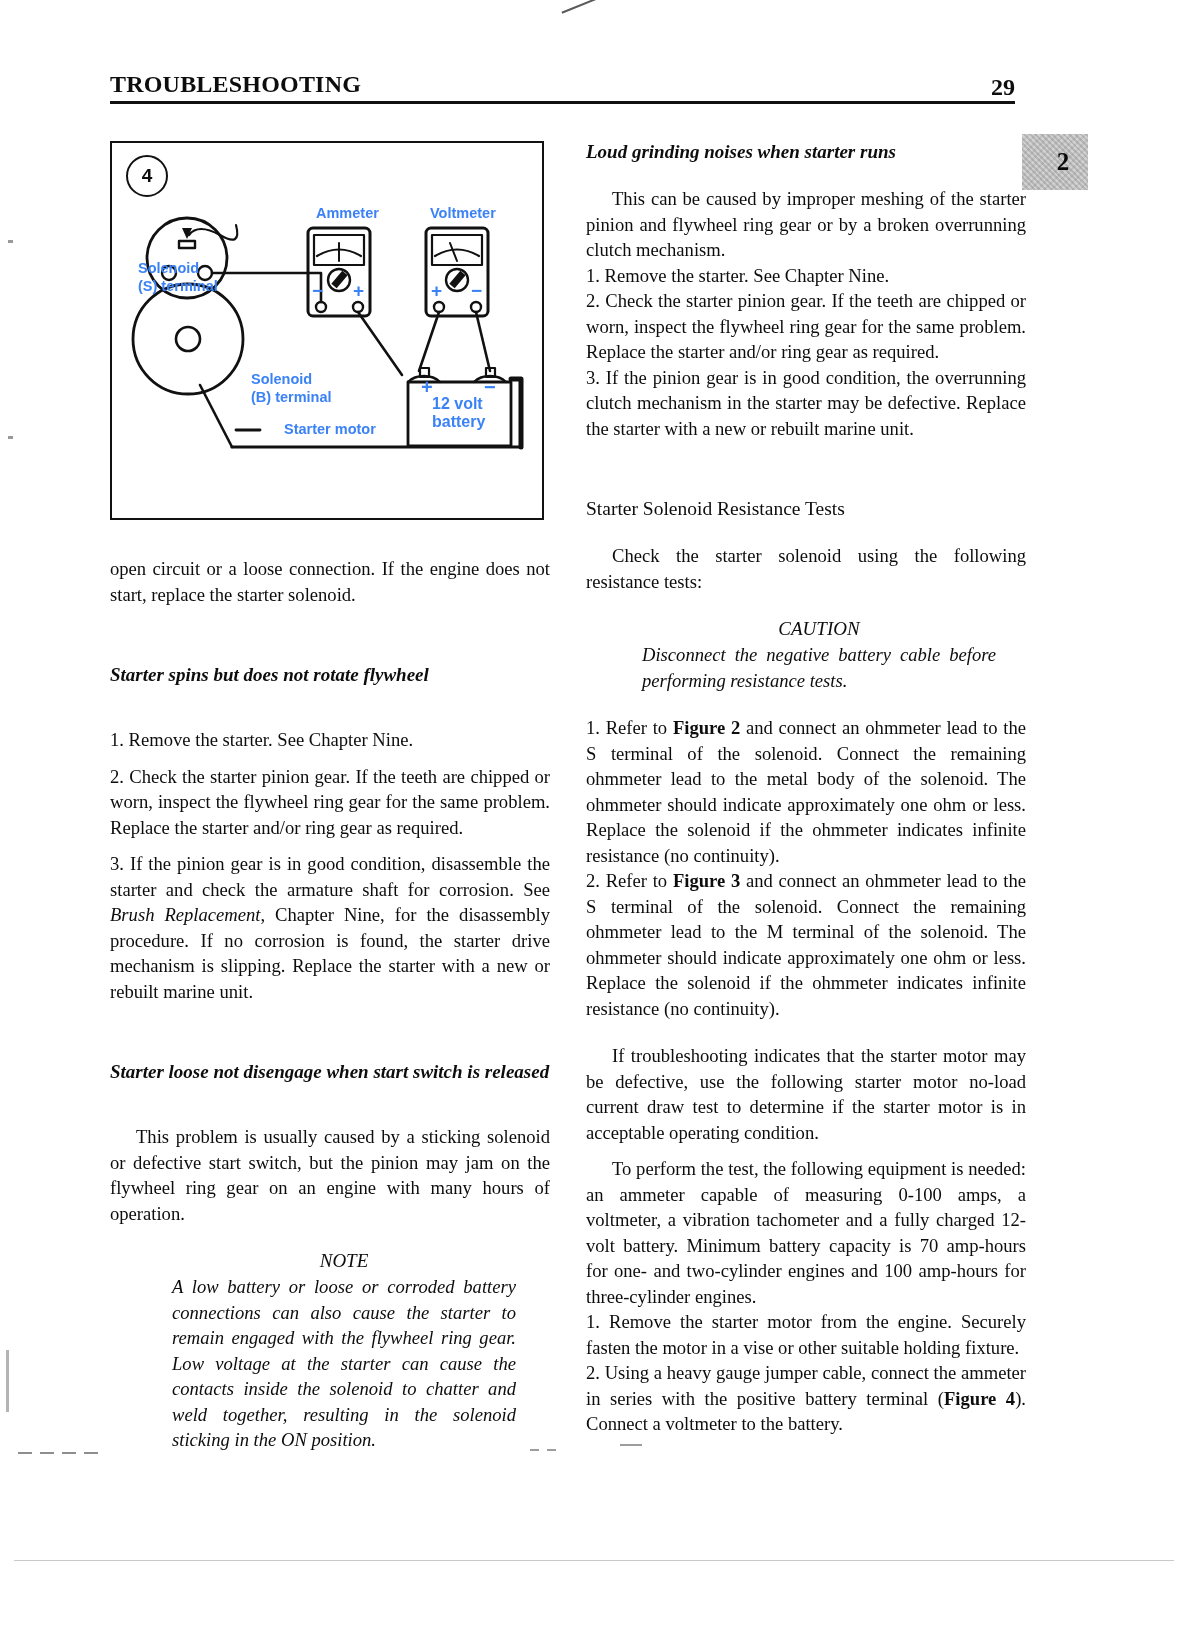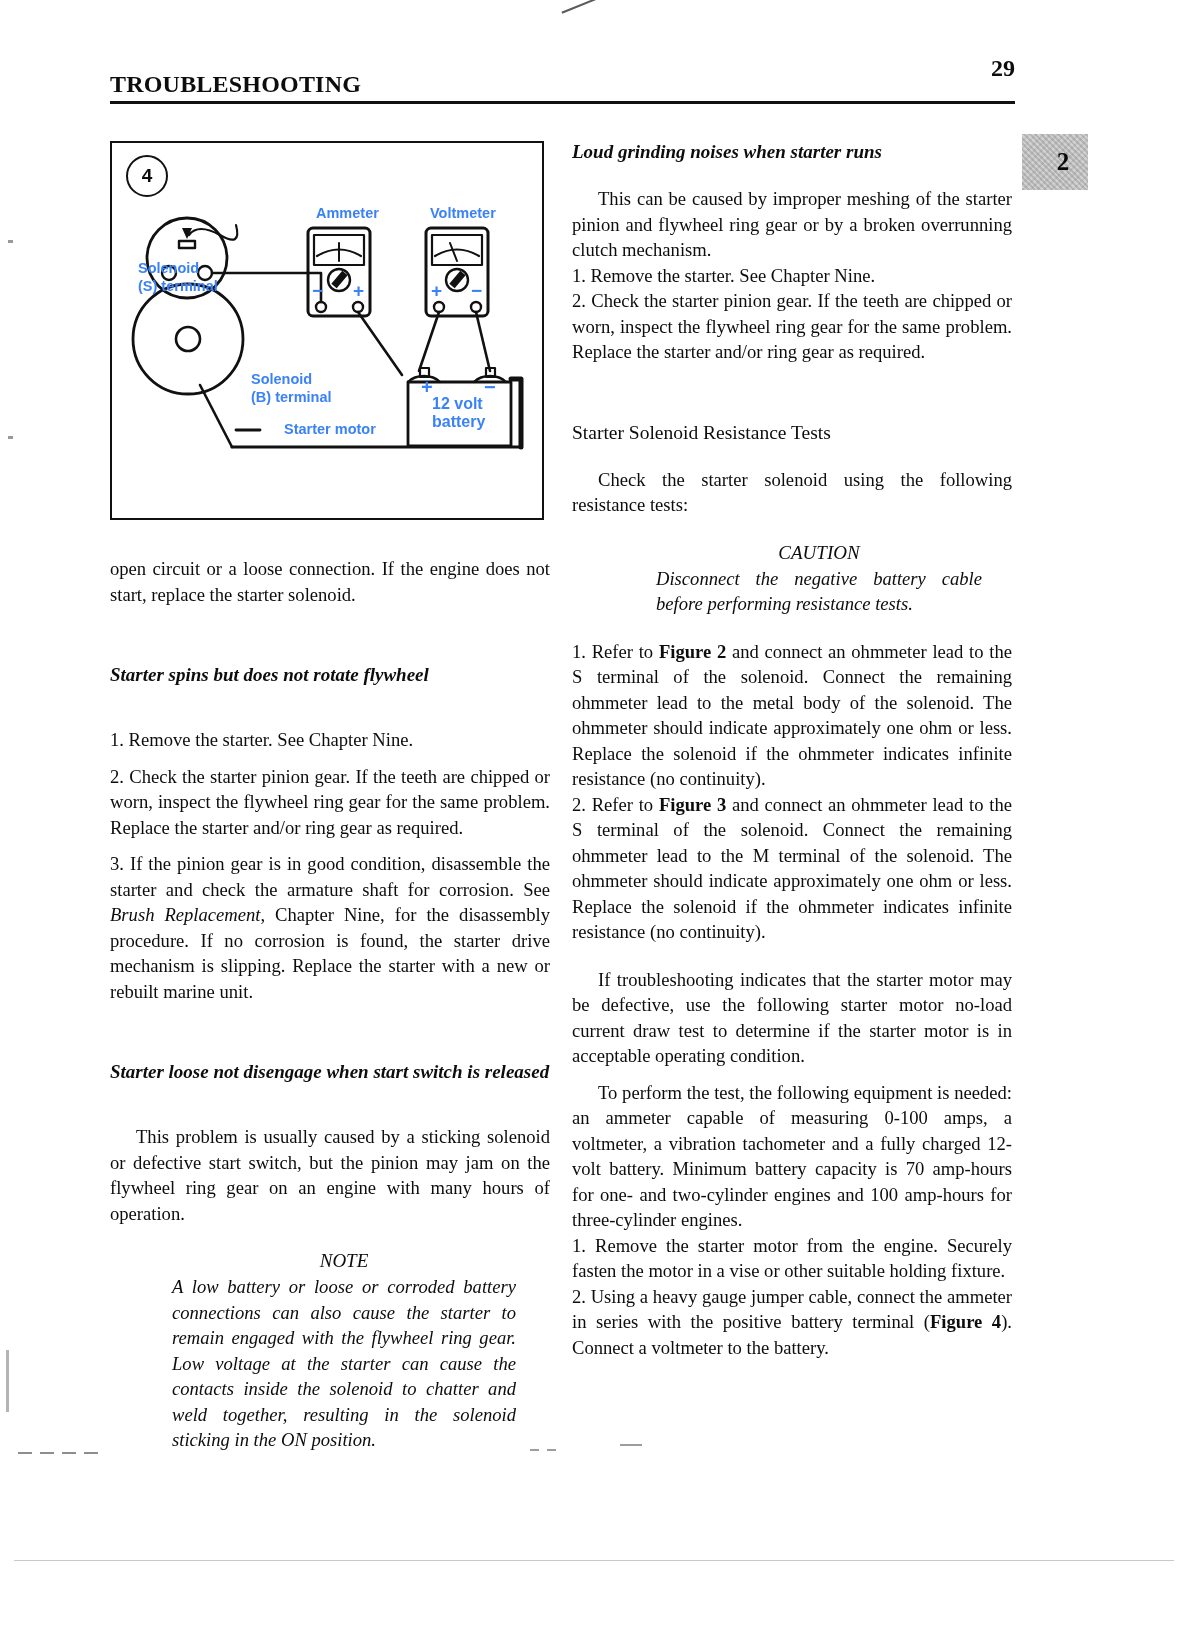--- a/index.html
+++ b/index.html
@@ -61,21 +61,21 @@
     bottom: 6px;
     font-weight: bold;
     font-size: 24px;
     letter-spacing: 0.2px;
     font-family: "Liberation Serif", "DejaVu Serif", serif;
     white-space: nowrap;
   }
   .page-header .folio {
     position: absolute;
     right: 0;
-    bottom: 22px;
+    bottom: 3px;
     font-weight: bold;
     font-size: 24px;
   }
   .page-header .rule {
     position: absolute;
     left: 0;
     right: 0;
     bottom: 0;
     height: 3px;
     background: #111;
@@ -102,21 +102,21 @@
     color: #0b0b0b;
     margin-left: 16px;
   }
 
   
   .col {
     position: absolute;
     width: 440px;
   }
   .col-left { left: 110px; top: 140px; }
-  .col-right { left: 572px; top: 140px; }
+  .col-right { left: 586px; top: 140px; }
 
   p, .txt {
     margin: 0;
     font-size: 18.6px;
     line-height: 25.5px;
     text-align: justify;
     text-justify: inter-word;
     hyphens: none;
   }
   .indent { text-indent: 26px; }
@@ -137,21 +137,21 @@
     font-size: 19.5px;
     line-height: 24px;
     text-align: left;
   }
   .list-item {
     text-indent: 0;
   }
 
   
   .admon {
-    margin-left: 84px;
+    margin-left: 56px;
     margin-right: 30px;
     font-style: italic;
   }
   .admon .admon-title {
     text-align: center;
     font-style: italic;
     font-size: 19px;
     line-height: 26px;
   }
   .admon .admon-body {
@@ -346,20 +346,24 @@
   <p class="txt list-item">
     <span>1.</span>
     <span>Remove the starter. See Chapter Nine.</span>
   </p>
 
   <p class="txt list-item">
     <span>2.</span>
     <span>Check the starter pinion gear. If the teeth are chipped or worn, inspect the flywheel ring gear for the same problem. Replace the starter and/or ring gear as required.</span>
   </p>
 
+  <p class="txt list-item">
+    <span>3.</span>
+    <span>If the pinion gear is in good condition, the overrunning clutch mechanism in the starter may be defective. Replace the starter with a new or rebuilt marine unit.</span>
+  </p>
 
   <div class="sec-head gap-xl">Starter Solenoid Resistance Tests</div>
 
   <p class="txt indent gap-md">Check the starter solenoid using the following resistance tests:</p>
 
   <div class="admon gap-md">
     <div class="admon-title">CAUTION</div>
     <div class="admon-body">Disconnect the negative battery cable before performing resistance tests.</div>
   </div>
 

